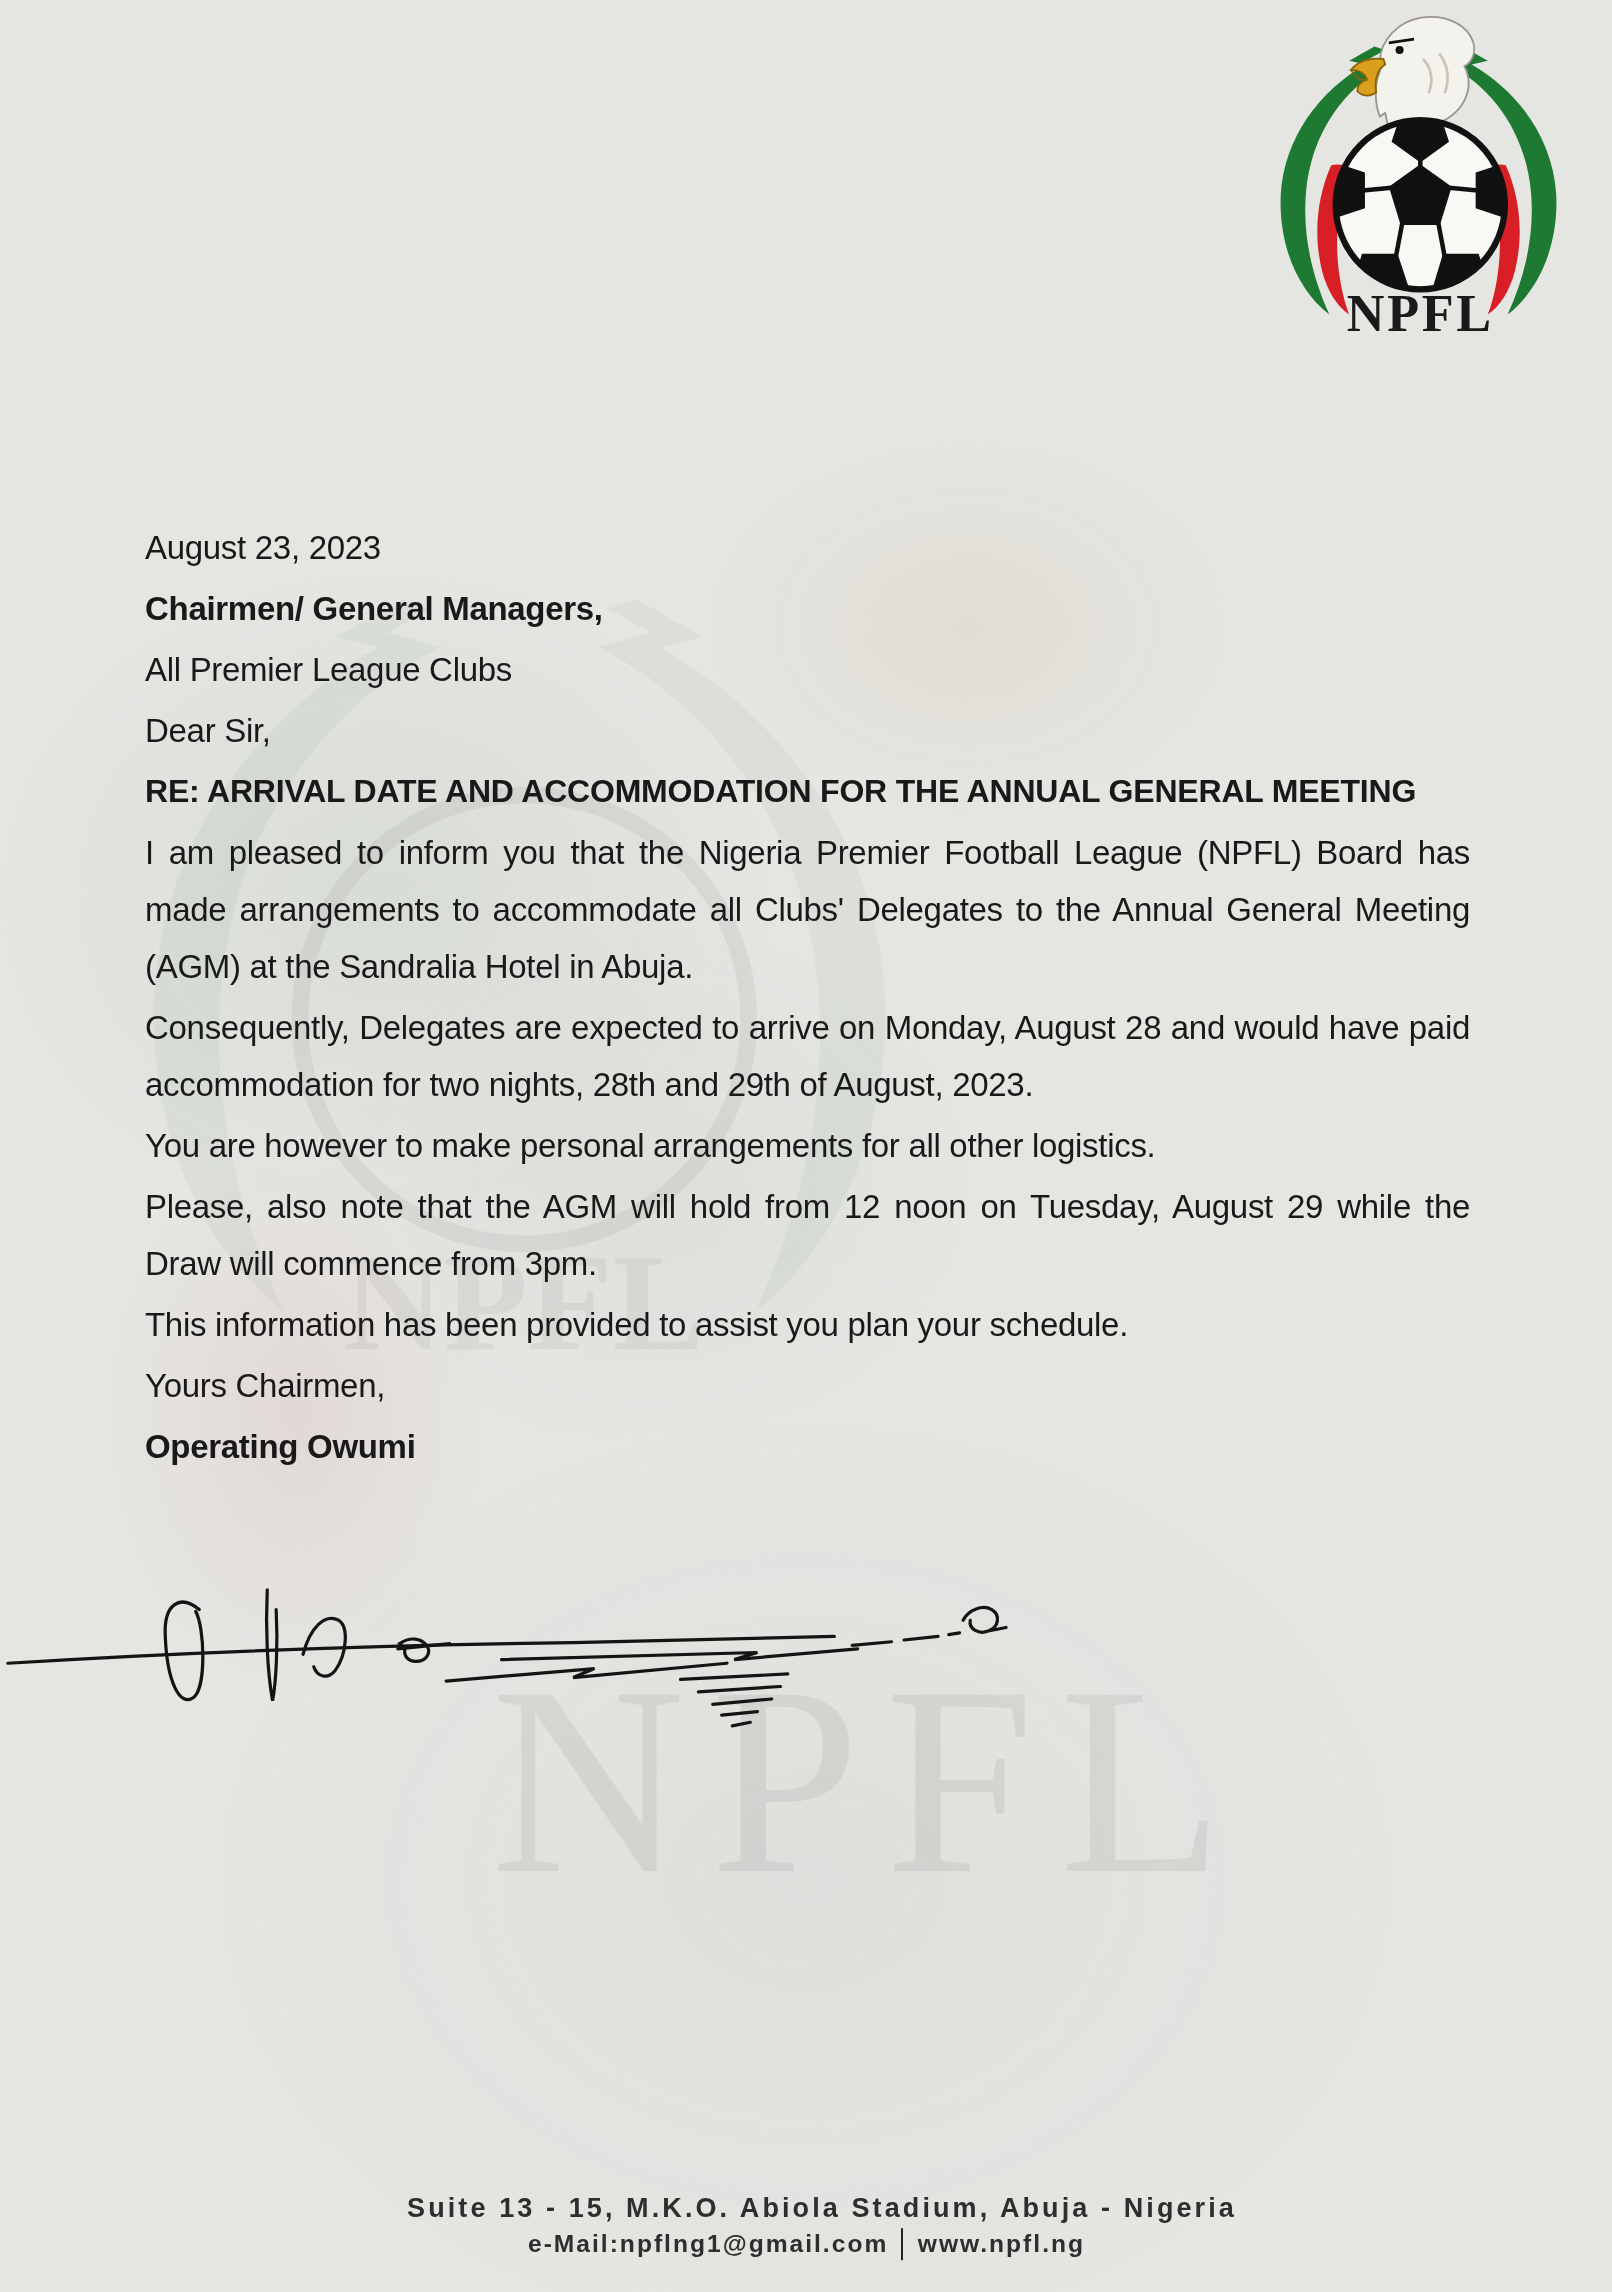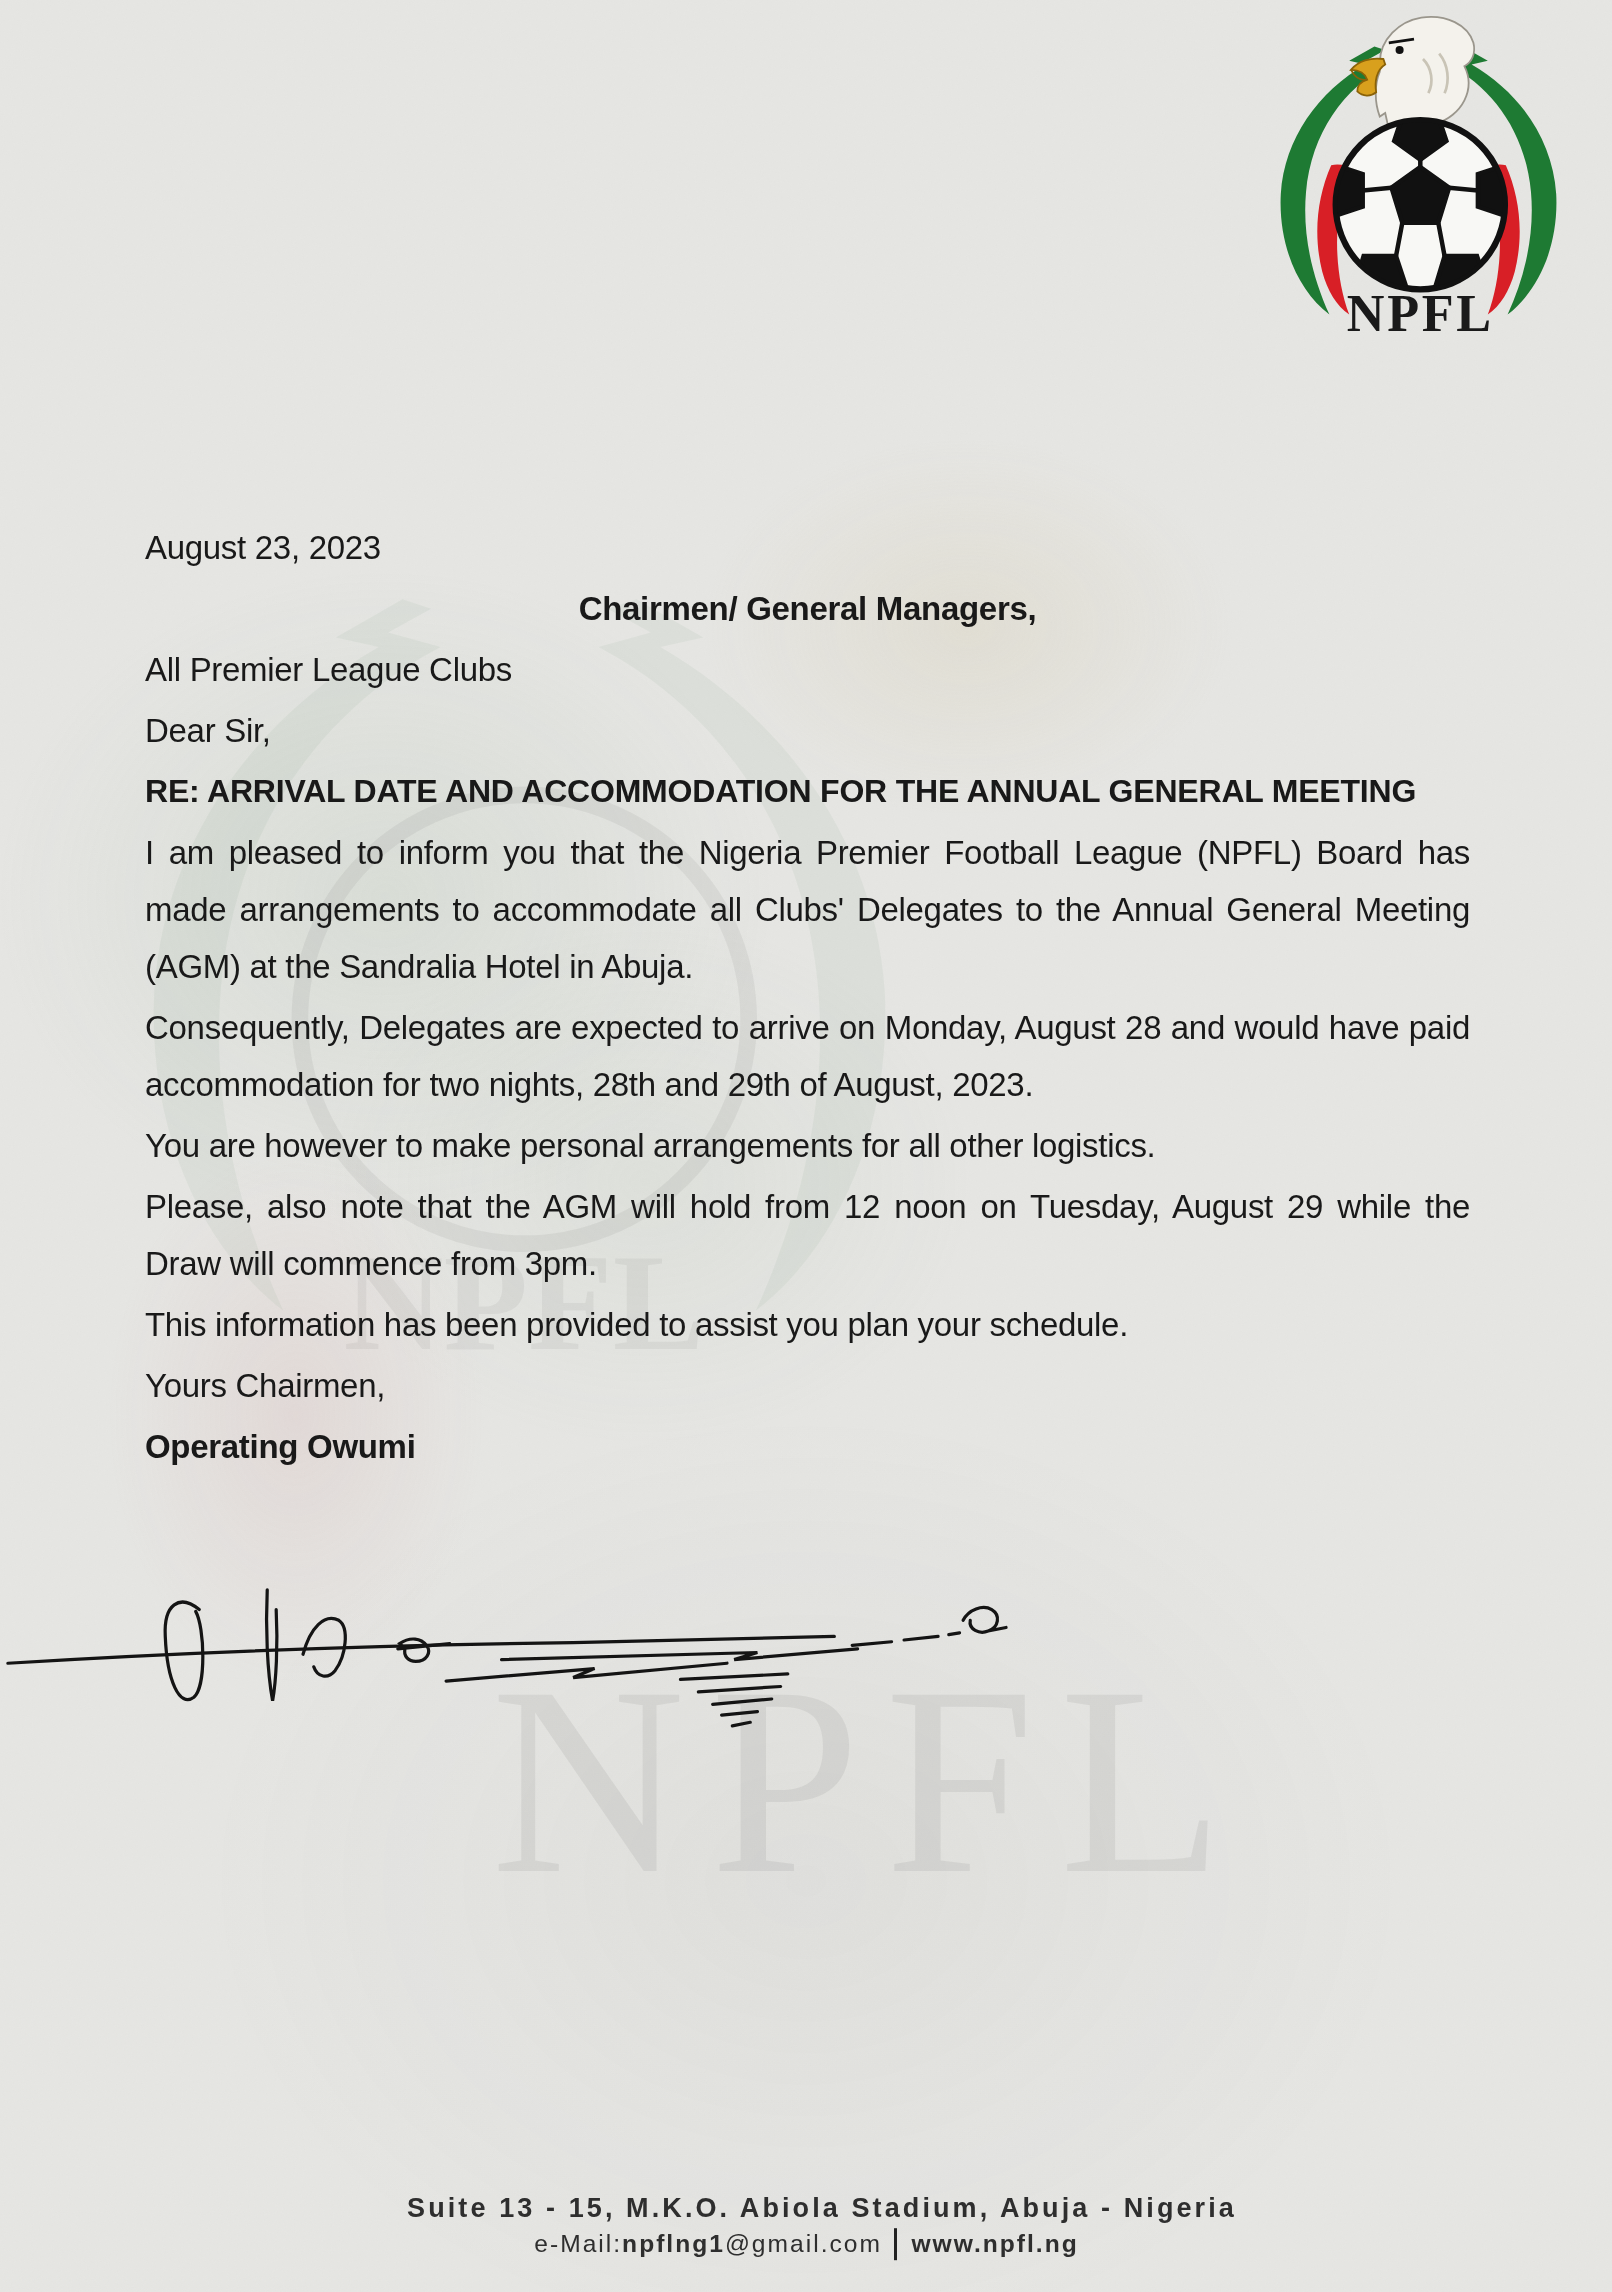--- a/index.html
+++ b/index.html
@@ -22,41 +22,41 @@
   .wm-logo{position:absolute;left:54px;top:358px;width:931px;height:1146px;opacity:0.05;filter:grayscale(35%);pointer-events:none;}
   .wm-text{
     position:absolute;left:491px;top:1646px;
     font-family:"Liberation Serif",serif;font-size:269px;line-height:269px;
     letter-spacing:25px;color:rgba(75,75,68,0.085);pointer-events:none;white-space:nowrap;
   }
   
   .letter{position:absolute;left:141px;top:515px;width:1333px;}
   .letter p{margin:4px;font-size:33px;line-height:57px;letter-spacing:-0.3px;}
   .date{margin:0;}
-  .recipient1{font-weight:bold;margin-top:106px;text-align:center;}
+  .recipient1{font-weight:bold;margin-top:106px;}
   .recipient2{margin-top:12.5px;}
   .salutation{margin-top:11.6px;}
   .subject{font-weight:bold;margin-top:23px;font-size:32px !important;letter-spacing:-0.2px !important;}
   .para{text-align:justify;}
   .p1{margin-top:13.4px;}
   .p2{margin-top:19px;}
   .p3{margin-top:14.3px;}
   .p4{margin-top:16px;}
   .p5{margin-top:11.6px;}
   .closing{margin-top:19px;}
   .sig-name{font-weight:bold;margin-top:99px;}
   .sig-title{font-weight:bold;font-style:italic;margin-top:3.6px;}
   
   .signature{position:absolute;left:0;top:1572px;width:1030px;height:161px;}
   
   .footer{position:absolute;left:0;top:2192px;width:100%;text-align:center;color:#2e2e2e;}
   .footer-address{font-weight:bold;font-size:27px;letter-spacing:3.1px;line-height:32px;margin:0;padding-left:31px;}
   .footer-contact{font-size:24.6px;letter-spacing:2px;line-height:30px;margin:5.4px 0 0 0;}
   .fw-b{font-weight:bold;}
-  .fw-n{font-weight:400;}
+  .fw-n{font-weight:700;}
   .vbar{display:inline-block;width:2.7px;height:32px;background:#222;margin:0 14.3px 0 12.5px;vertical-align:middle;transform:translateY(-1.8px);}
 </style>
 </head>
 <body>
 
 <svg class="noise-overlay" width="1613" height="2293" viewBox="0 0 1801 2560">
   <filter id="paperNoise">
     <feTurbulence type="fractalNoise" baseFrequency="0.8" numOctaves="2" seed="7"></feTurbulence>
     <feColorMatrix type="saturate" values="0"></feColorMatrix>
     <feComponentTransfer>

